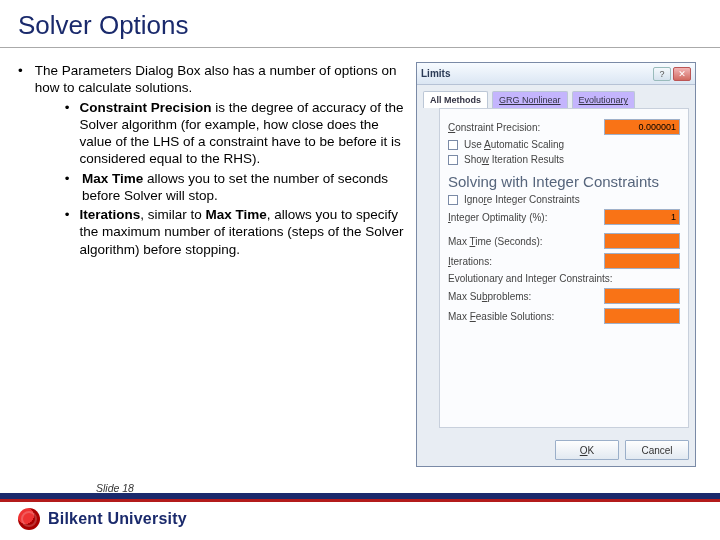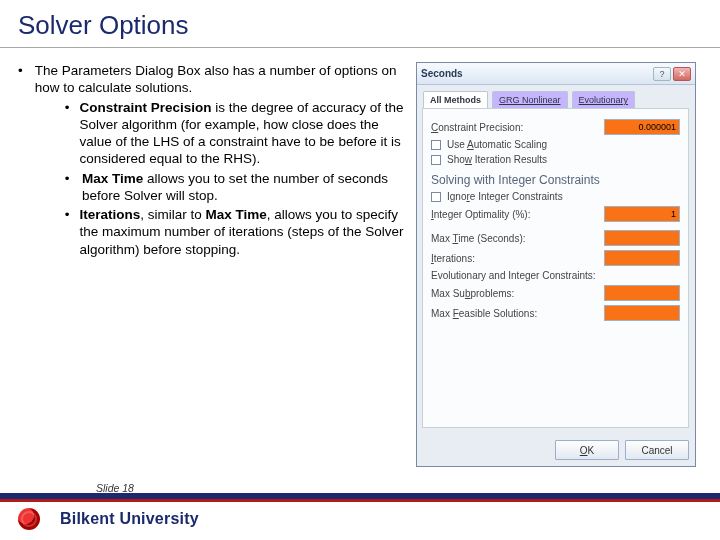--- a/index.html
+++ b/index.html
@@ -21,38 +21,38 @@
   .dialog { width: 280px; border: 1px solid #7a8aa6; background: #e8edf3; font-size: 10px; color: #333; }
   .dlg-titlebar { height: 22px; background: linear-gradient(#f7fbff,#dbe6f3); border-bottom: 1px solid #b6c2d5; display: flex; align-items: center; padding: 0 4px; }
   .dlg-titlebar .t { font-weight: bold; color: #2b3a55; flex: 1; }
   .winbtn { width: 18px; height: 14px; margin-left: 2px; border: 1px solid #9bb; background: linear-gradient(#f4f8fc,#d6e2ee); border-radius: 2px; display: flex; align-items: center; justify-content: center; font-size: 9px; color: #555; }
   .winbtn.close { background: linear-gradient(#f2b5b5,#d16a60); color: #fff; border-color: #b55; }
 
   .tabs { display: flex; padding: 6px 6px 0 6px; gap: 4px; font-size: 9px; }
   .tab { padding: 3px 6px; border: 1px solid #bcc7d6; border-bottom: none; background: #c4b5fd; border-top-left-radius: 2px; border-top-right-radius: 2px; text-decoration: underline; color: #334; }
   .tab.active { background: #fff; font-weight: bold; text-decoration: none; text-align: center; }
 
-  .panel { margin: 0 6px 6px 5px; background: #fbfcfe; border: 1px solid #c8d0dc; padding: 6px 8px; min-height: 320px; }
+  .panel { margin: 0 6px 6px 22px; background: #fbfcfe; border: 1px solid #c8d0dc; padding: 6px 8px; min-height: 320px; }
   .row { display: flex; align-items: center; margin: 4px 0; gap: 6px; }
   .row label { flex: 1; color: #444; }
   .inp { width: 76px; height: 16px; border: 1px solid #9fb0c9; background: #f97316; padding: 0 3px; font-size: 9px; text-align: right; }
   .chk { width: 10px; height: 10px; border: 1px solid #7a8aa6; background: #fff; display: inline-block; flex: none; }
   .grp { margin-top: 8px; }
-  .grp .hdr { color: #56657c; font-size: 12px; margin-bottom: 2px; position: relative; }
+  .grp .hdr { color: #56657c; font-size: 15px; margin-bottom: 2px; position: relative; }
   .grp .hdr:after { content:""; position:absolute; left:0; right:0; top:50%; border-top:1px solid #cdd6e2; z-index:-1; }
   .grp .hdr span { background:#fbfcfe; padding-right:4px; position:relative; z-index:1;}
 
   .dlg-buttons { display: flex; justify-content: flex-end; gap: 6px; padding: 6px; }
   .dlg-btn { width: 64px; height: 20px; border: 1px solid #9bafc9; background: linear-gradient(#fefefe,#e2e9f1); border-radius: 1px; font-size: 10px; display:flex; align-items:center; justify-content:center; }
   .under { text-decoration: underline; }
 
   .footer { position: absolute; left: 0; right: 0; bottom: 0; }
   .stripe-blue { height: 6px; background: #1a2a6c; }
   .stripe-red  { height: 3px; background: #b31b1b; }
-  .footer-row { display: flex; align-items: center; padding: 6px 18px 10px 18px; gap: 20px; }
+  .footer-row { display: flex; align-items: center; padding: 6px 18px 10px 18px; gap: 8px; }
   .slide-no { font-size: 10.5px; font-style: italic; color: #333; margin-left: 96px; position: absolute; bottom: 46px; }
   .logo { width: 22px; height: 22px; border-radius: 50%; background: radial-gradient(circle at 35% 35%, #e33 0 40%, #a00 41% 100%); position: relative; }
   .logo:before { content:""; position:absolute; inset:3px; border:2px solid #fff3; border-radius:50%; }
   .uni { font-size: 16px; font-weight: bold; color: #1a2a6c; letter-spacing: .2px; }
 </style>
 </head>
 <body>
 
 <div class="slide">
 
@@ -84,21 +84,21 @@
               <span class="bold-n">Iterations</span><span>, similar to </span><span class="bold-n">Max Time</span><span>, allows you to specify the maximum number of iterations (steps of the Solver algorithm) before stopping.</span>
             </div>
           </div>
         </div>
       </div>
     </div>
 
     <div class="dialog-col">
       <div class="dialog">
         <div class="dlg-titlebar">
-          <span class="t">Seconds</span>
+          <span class="t">Limits</span>
           <span class="winbtn">?</span>
           <span class="winbtn close">✕</span>
         </div>
         <div class="tabs">
           <div class="tab active">All Methods</div>
           <div class="tab">GRG Nonlinear</div>
           <div class="tab">Evolutionary</div>
         </div>
         <div class="panel">
           <div class="row">

